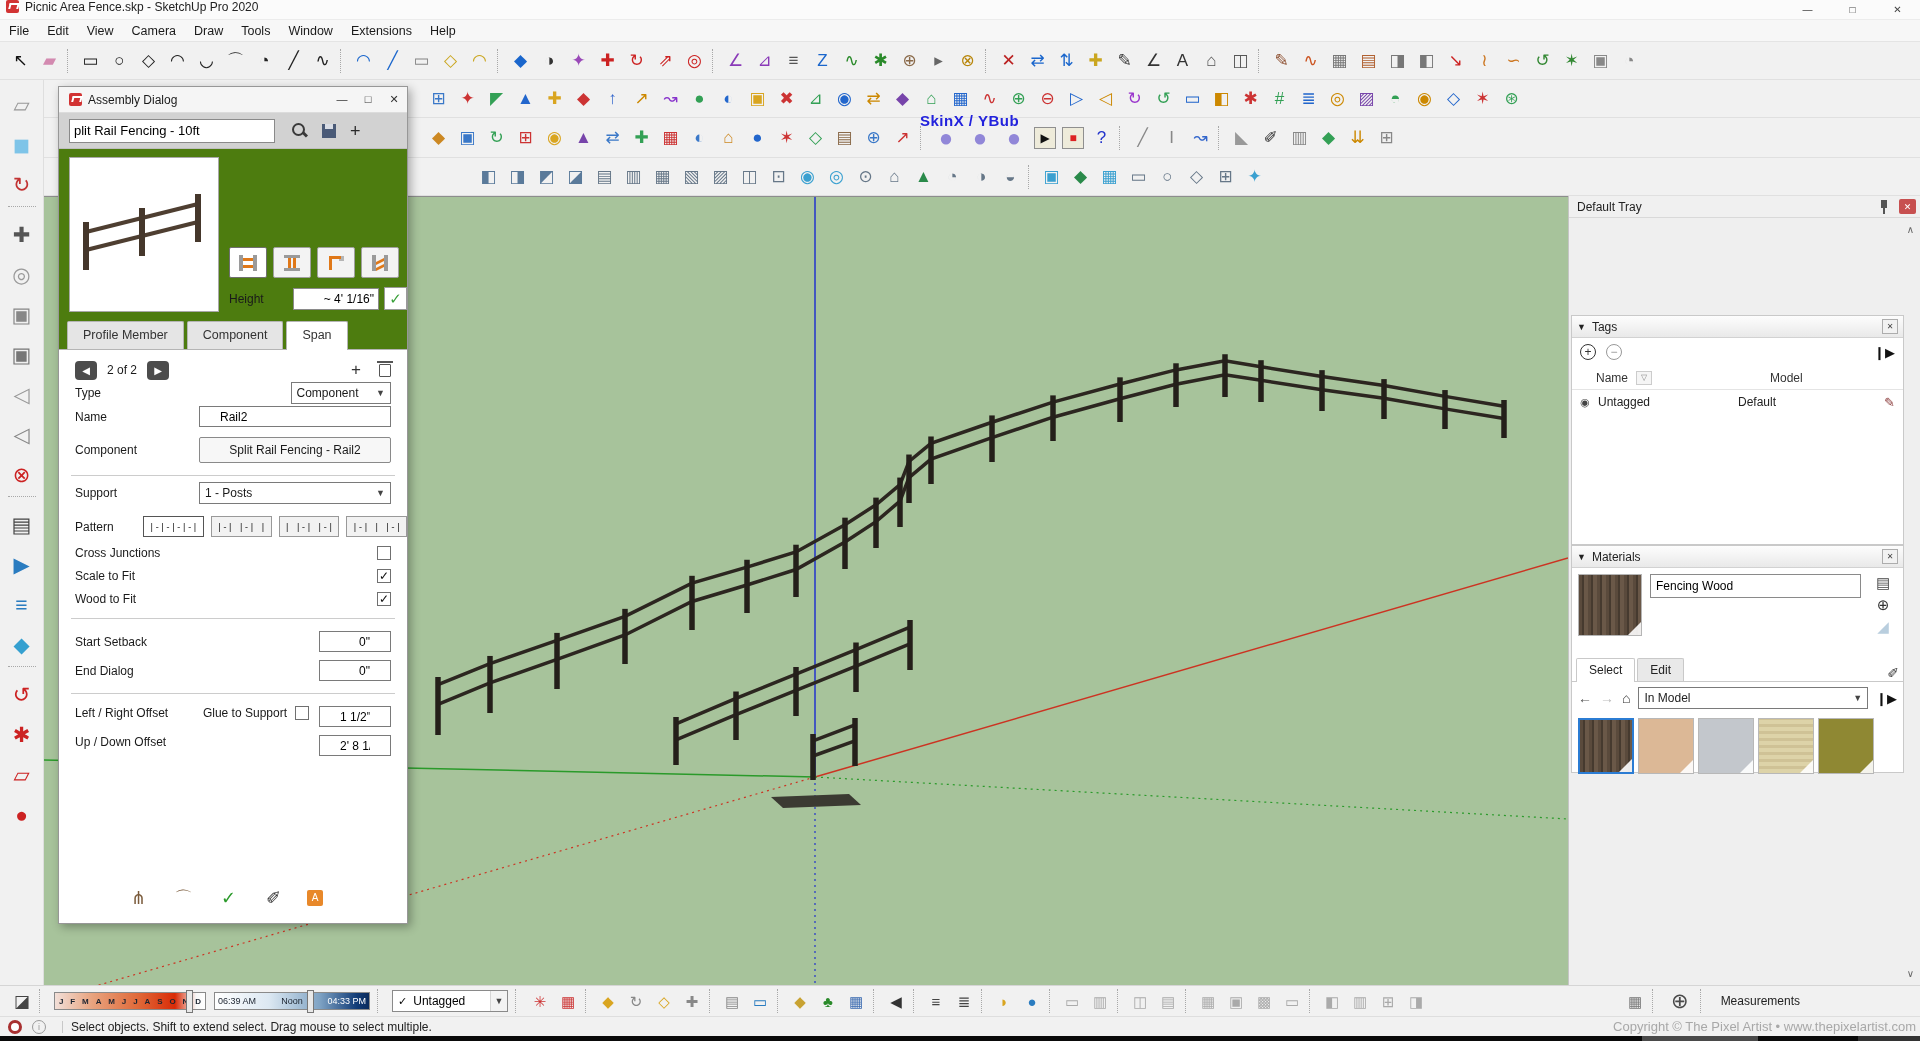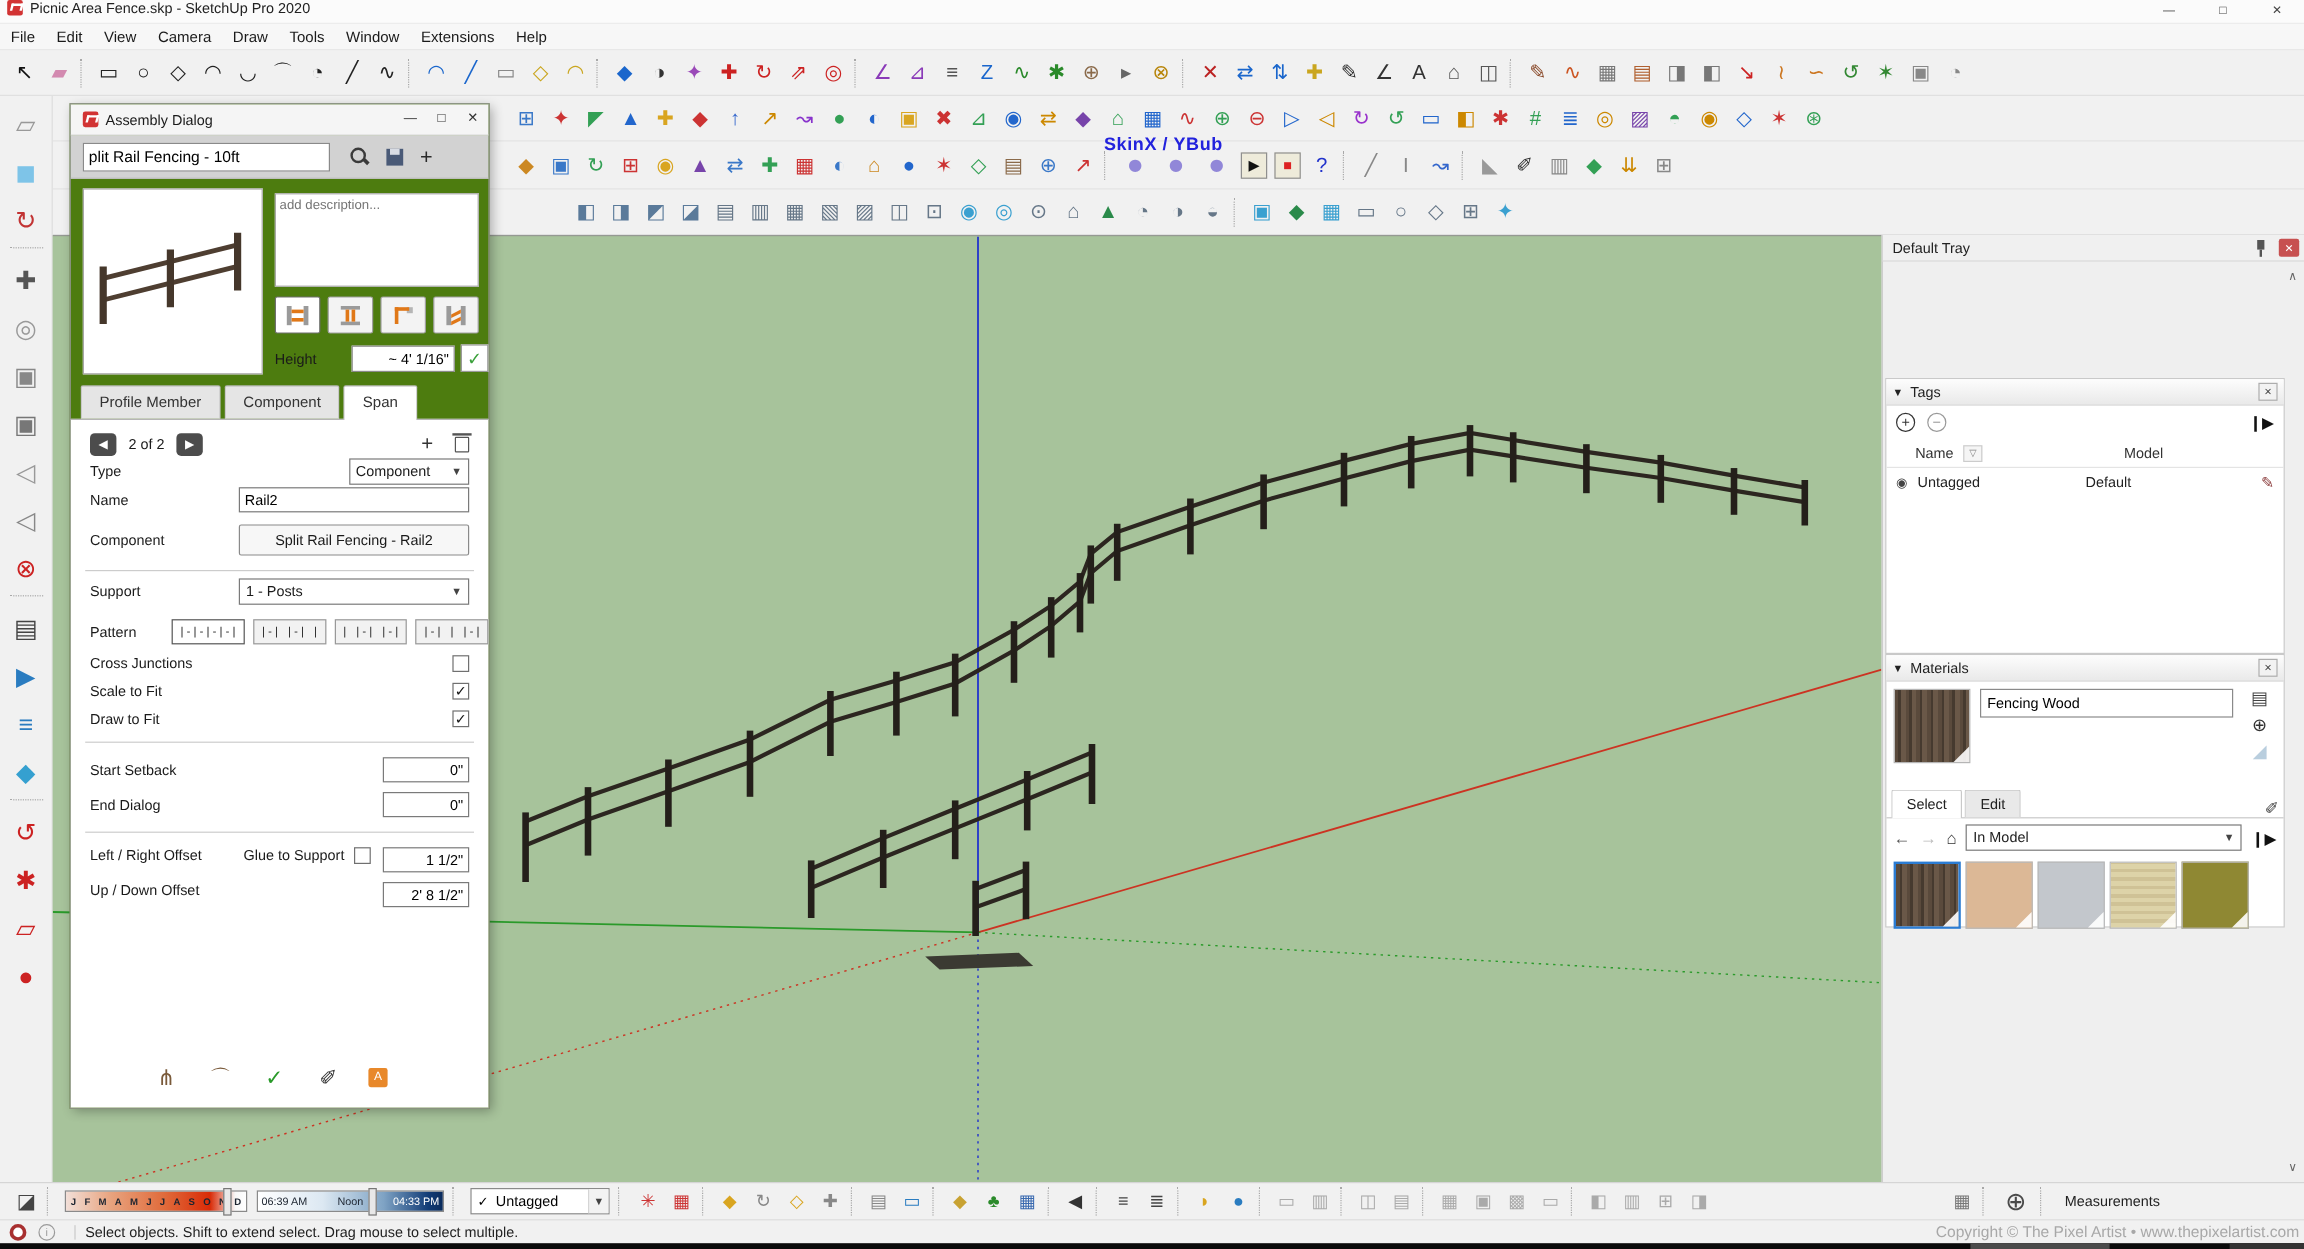--- a/index.html
+++ b/index.html
@@ -74,21 +74,21 @@
     display:flex;flex-direction:column;padding:10px 16px 12px}
   .pager{display:flex;align-items:center}
   .navbtn{width:22px;height:19px;background:#4c4c4c;color:#fff;border-radius:4px;display:flex;
     align-items:center;justify-content:center;font-size:10px}
   .pager .ptext{margin:0 10px;font-size:12px}
   .pager .plus{margin-left:auto;font-size:17px;color:#333}
   .trash{width:12px;height:13px;border:1px solid #555;border-radius:1px;position:relative;margin-left:18px}
   .trash:before{content:"";position:absolute;left:-3px;top:-4px;width:16px;height:2px;background:#555}
   .frow{display:flex;align-items:center;margin-top:2px}
   .frow .lbl{width:124px;flex:none}
-  .tinput{border:1px solid #7a7a7a;background:#fff;height:21px;font-size:12px;padding:0 4px;
+  .tinput{border:1px solid #7a7a7a;background:#fff;height:21px;font-size:12px;padding:0 20px;
     font-family:"Liberation Sans",sans-serif;width:100%}
   .combo{border:1px solid #7a7a7a;background:#fff;height:22px;display:flex;align-items:center;
     padding:0 2px 0 5px;flex:1}
   .combo .arr{margin-left:auto;color:#444;font-size:9px;padding:0 3px}
   .bigbtn{border:1px solid #8a8a8a;background:#f7f7f7;height:26px;display:flex;align-items:center;
     justify-content:center;flex:1;border-radius:2px}
   .hr{border-top:1px solid #cccccc;margin:12px -4px 4px}
   .patbtn{font-family:"DejaVu Sans Mono",monospace;font-size:9px;border:1px solid #999;background:#f2f2f2;
     height:21px;display:flex;align-items:center;padding:0 5px;margin-right:7px;white-space:pre}
   .patbtn.sel{background:#fff;border-color:#555}
@@ -547,21 +547,20 @@
   <div id="dlg-top">
     <div id="preview">
       <svg width="148" height="153" viewBox="0 0 148 153">
         <polyline points="16,74 72,60 128,46" fill="none" stroke="#4e3e31" stroke-width="4"></polyline>
         <polyline points="16,92 72,78 128,64" fill="none" stroke="#4e3e31" stroke-width="4"></polyline>
         <line x1="16" y1="112" x2="16" y2="64" stroke="#45372b" stroke-width="6"></line>
         <line x1="72" y1="98" x2="72" y2="50" stroke="#45372b" stroke-width="6"></line>
         <line x1="128" y1="84" x2="128" y2="36" stroke="#45372b" stroke-width="6"></line>
       </svg>
     </div>
-    <textarea id="desc" readonly="" placeholder="add description..." style=""></textarea>
     <div id="railbtns">
       <div class="railbtn sel">
         <svg width="22" height="18">
             <rect x="2" y="1" width="4" height="16" fill="#9a9a9a"></rect>
             <rect x="16" y="1" width="4" height="16" fill="#9a9a9a"></rect>
             <rect x="6" y="4" width="10" height="3" fill="#e07818"></rect>
             <rect x="6" y="11" width="10" height="3" fill="#e07818"></rect>
           </svg>
       </div>
       <div class="railbtn">
@@ -645,21 +644,21 @@
     <div id="checkrows">
         <div class="cbrow">
           <span>Cross Junctions</span>
           <span class="cb"></span>
         </div>
         <div class="cbrow">
           <span>Scale to Fit</span>
           <span class="cb">✓</span>
         </div>
         <div class="cbrow">
-          <span>Draw to Fit</span>
+          <span>Wood to Fit</span>
           <span class="cb">✓</span>
         </div>
       </div>
     <div class="hr"></div>
     <div class="setrow">
       <span>Start Setback</span>
       <input class="tinput" readonly="" value="0&quot;" style="">
     </div>
     <div class="setrow">
       <span>End Dialog</span>

